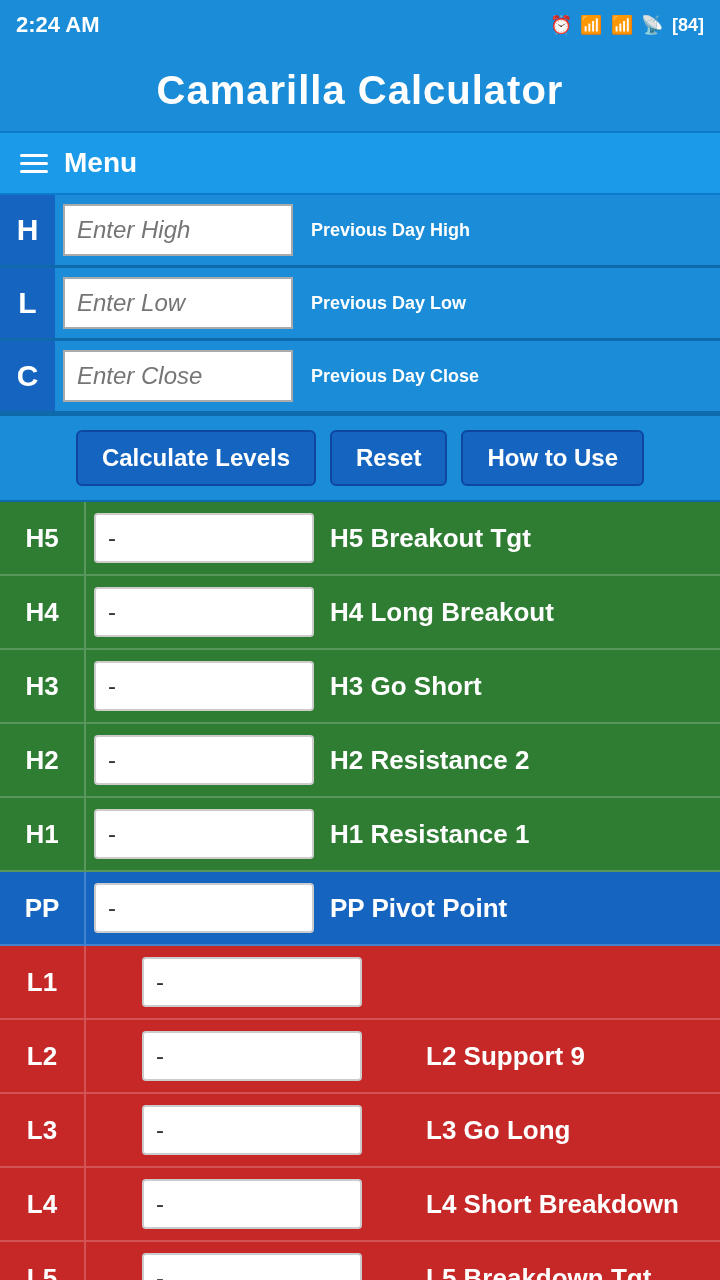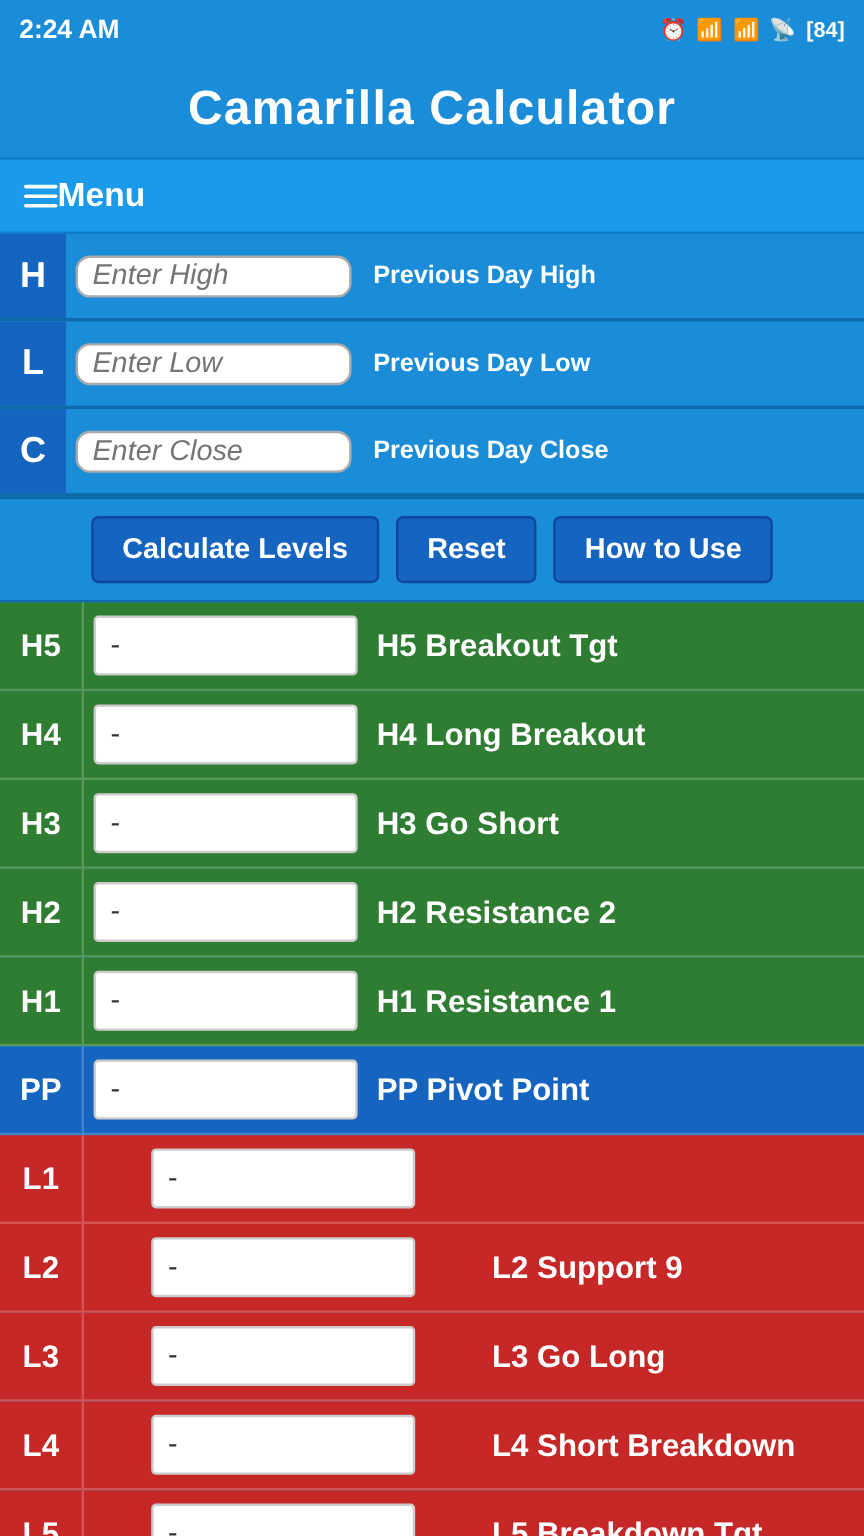--- a/index.html
+++ b/index.html
@@ -45,21 +45,21 @@
 
     
     .menu-bar {
       background: #1a9ae8;
       color: white;
       display: flex;
       align-items: center;
       padding: 14px 20px;
       font-size: 28px;
       font-weight: bold;
-      gap: 0;
+      gap: 16px;
       border-top: 2px solid #0e7acc;
       border-bottom: 2px solid #0e7acc;
     }
     .menu-icon {
       display: flex;
       flex-direction: column;
       gap: 5px;
     }
     .menu-icon span {
       display: block;
@@ -98,32 +98,32 @@
       font-weight: bold;
       width: 55px;
       min-height: 70px;
       display: flex;
       align-items: center;
       justify-content: center;
     }
     .input-row input {
       background: white;
       border: 2px solid #aaa;
-      border-radius: 12px;
+      border-radius: 0;
       font-size: 24px;
       color: #888;
       font-style: italic;
       padding: 8px 12px;
       width: 230px;
       margin: 6px 8px;
-      height: 35px;
+      height: 52px;
     }
     .input-row-desc {
       color: white;
-      font-size: 21px;
+      font-size: 18px;
       font-weight: bold;
       flex: 1;
       padding-left: 10px;
     }
 
     
     .buttons-row {
       display: flex;
       align-items: center;
       justify-content: center;
@@ -167,21 +167,21 @@
       border-bottom: 2px solid rgba(255,255,255,0.2);
     }
     .result-row.green-row { background: #2e7d32; }
     .result-row.blue-row { background: #1565c0; }
     .result-row.red-row { background: #c62828; gap: 48px; }
 
     .result-label {
       color: white;
       font-size: 26px;
       font-weight: bold;
-      width: 70px;
+      width: 86px;
       min-height: 72px;
       display: flex;
       align-items: center;
       justify-content: center;
       border-right: 2px solid rgba(255,255,255,0.2);
     }
     .result-value-box {
       background: white;
       border: 2px solid #ccc;
       border-radius: 4px;

